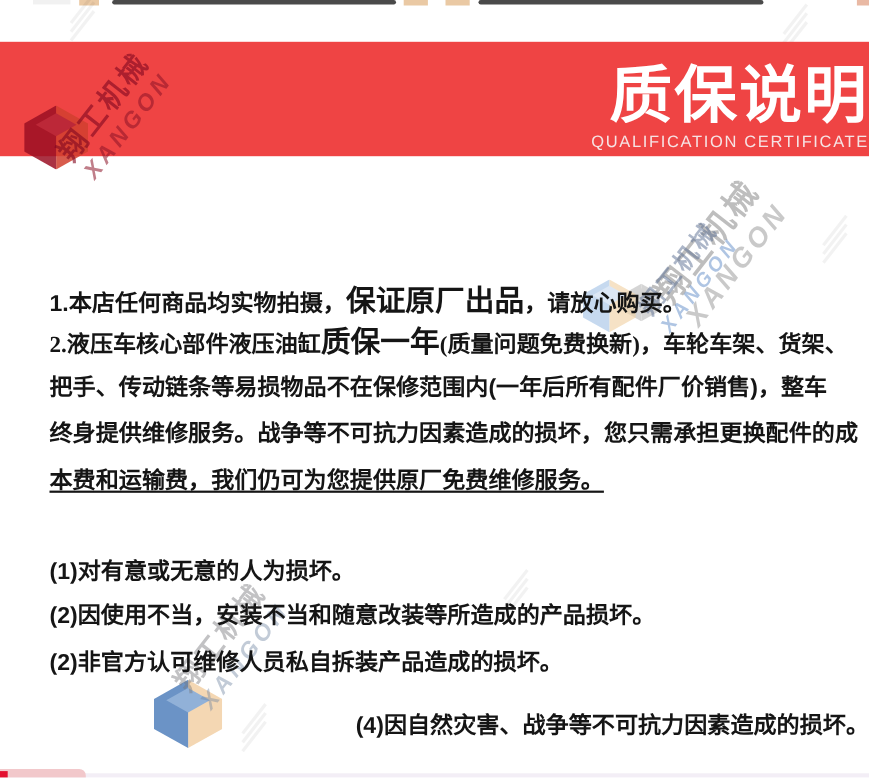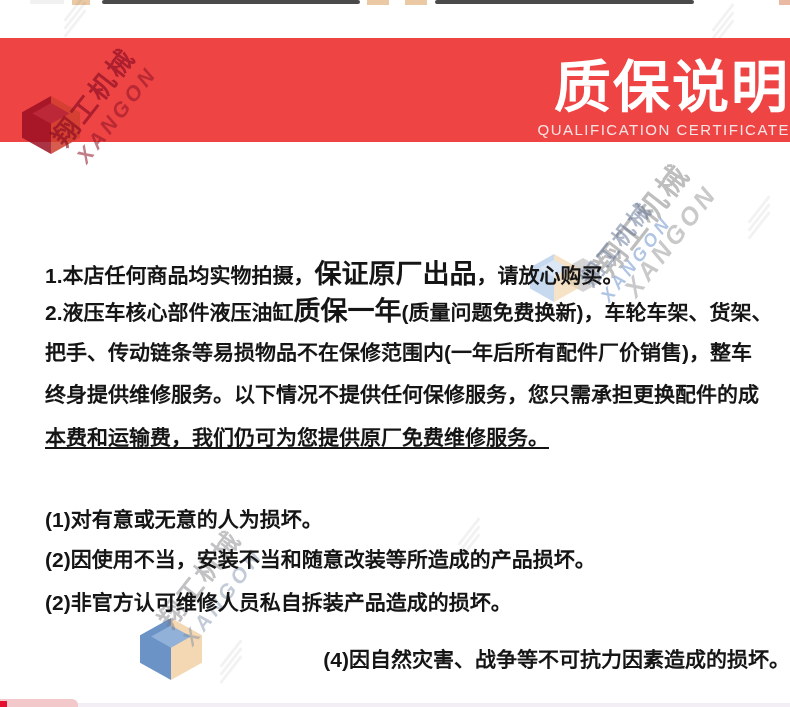--- a/index.html
+++ b/index.html
@@ -176,23 +176,23 @@
       <i></i>
     </div>
   <div class="hatch" style="left:214px;top:652px;">
       <i></i>
       <i></i>
       <i></i>
     </div>
 
   <div class="body-text">
       <div class="line" style="top: 258px;"><span>1.本店任何商品均实物拍摄，</span><span class="em">保证原厂出品</span><span>，请放心购买。</span></div>
-      <div class="line" style="top: 295px;"><span>2.液压车核心部件液压油缸</span><span class="em">质保一年</span><span>(质量问题免费换新)，车轮车架、货架、</span></div>
+      <div class="line" style="top: 295px; font-family: Liberation Serif, serif;"><span>2.液压车核心部件液压油缸</span><span class="em">质保一年</span><span>(质量问题免费换新)，车轮车架、货架、</span></div>
       <div class="line" style="top: 337px;"><span>把手、传动链条等易损物品不在保修范围内(一年后所有配件厂价销售)，整车</span></div>
-      <div class="line" style="top: 379px;"><span>终身提供维修服务。以下情况不提供任何保修服务，您只需承担更换配件的成</span></div>
+      <div class="line" style="top: 379px;"><span>终身提供维修服务。战争等不可抗力因素造成的损坏，您只需承担更换配件的成</span></div>
       <div class="line" style="top: 422px; text-decoration: underline;"><span>本费和运输费，我们仍可为您提供原厂免费维修服务。</span></div>
       <div class="line" style="top: 504px;"><span>(1)对有意或无意的人为损坏。</span></div>
       <div class="line" style="top: 544px;"><span>(2)因使用不当，安装不当和随意改装等所造成的产品损坏。</span></div>
       <div class="line" style="top: 587px;"><span>(2)非官方认可维修人员私自拆装产品造成的损坏。</span></div>
       <div class="line" style="top: 644px; text-align: right;"><span>(4)因自然灾害、战争等不可抗力因素造成的损坏。</span></div>
     </div>
 
   <div class="bottom-lavender"></div>
   <div class="bottom-pink"></div>
   <div class="bottom-red"></div>

